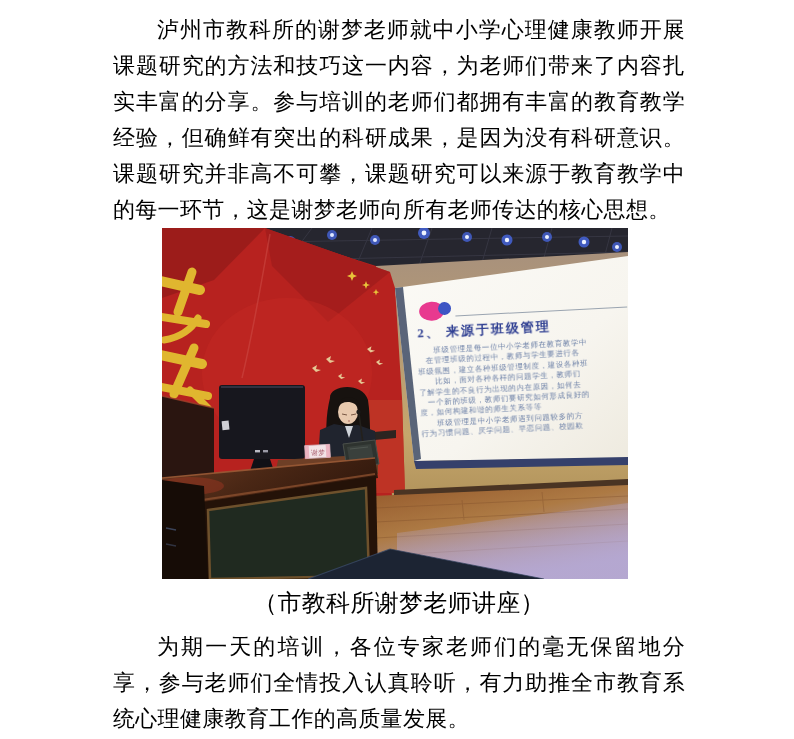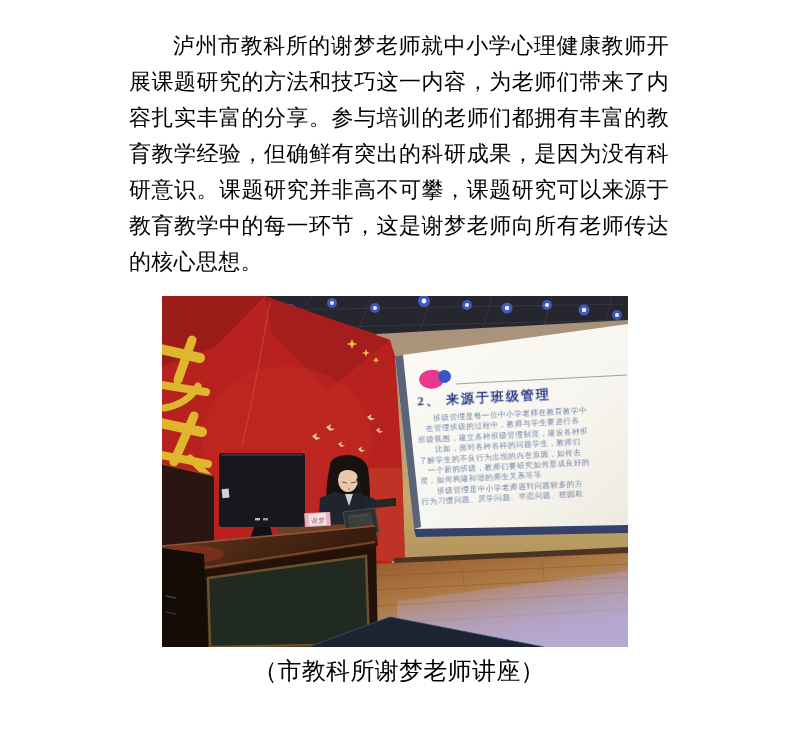--- a/index.html
+++ b/index.html
@@ -2,21 +2,21 @@
 <html><head>
 <meta charset="utf-8">
 <style>
   html,body{margin:0;padding:0;}
   body{
     width:794px;height:739px;background:#ffffff;position:relative;overflow:hidden;
     font-family:"Liberation Serif","DejaVu Serif",serif;color:#000;
   }
   .doc{position:absolute;left:113px;top:12px;width:572px;}
   .body-text{
-    margin:16px;font-size:22px;line-height:36px;letter-spacing:0.3px;
+    margin:0;font-size:22px;line-height:36px;letter-spacing:0.3px;
     text-align:justify;text-indent:2em;color:#000;
   }
   .photo{
     position:relative;margin:0 0 0 49px;width:466px;height:351px;
     overflow:hidden;background:#b7221f;
   }
   .photo svg{position:absolute;left:0;top:0;}
   .slide{
     position:absolute;left:244px;top:62px;width:226px;height:174px;
     transform:rotate(-3deg);transform-origin:0 0;overflow:hidden;
@@ -248,13 +248,14 @@
 了解学生的不良行为出现的内在原因，如何去
 　一个新的班级，教师们要研究如何形成良好的
 度，如何构建和谐的师生关系等等
 　　班级管理是中小学老师遇到问题较多的方
 行为习惯问题、厌学问题、早恋问题、校园欺</div>
     </div>
   </div>
 
   <div class="caption">（市教科所谢梦老师讲座）</div>
 
+  <p class="body-text p2">为期一天的培训，各位专家老师们的毫无保留地分享，参与老师们全情投入认真聆听，有力助推全市教育系统心理健康教育工作的高质量发展。</p>
 </div>
 
 </body></html>

